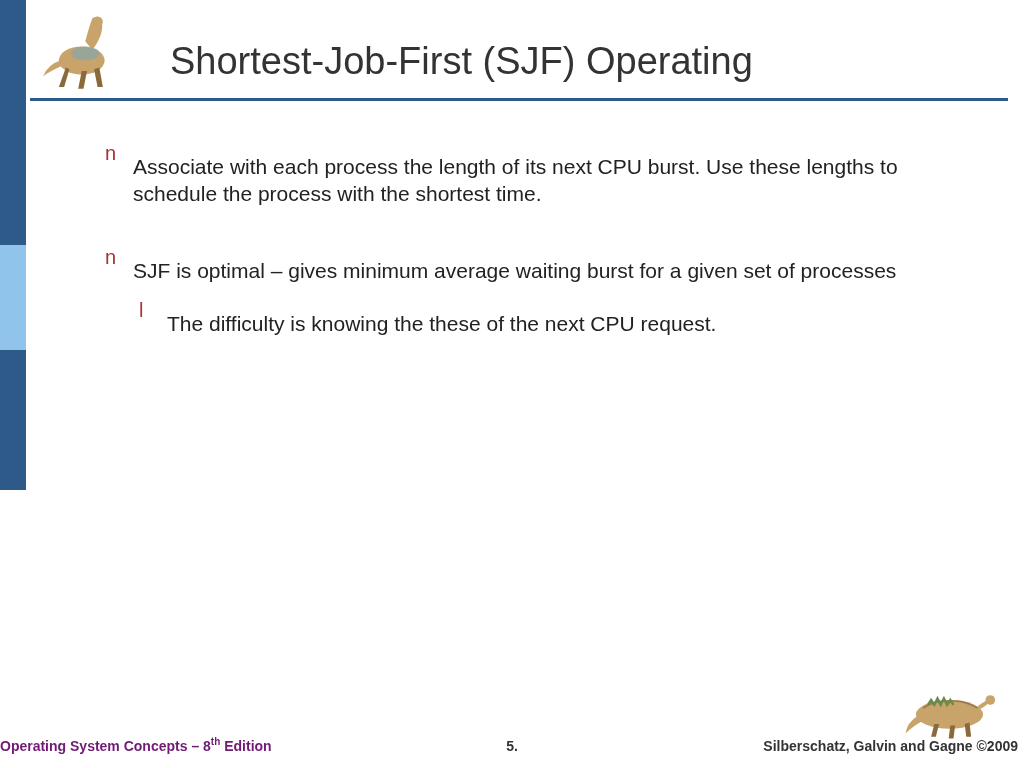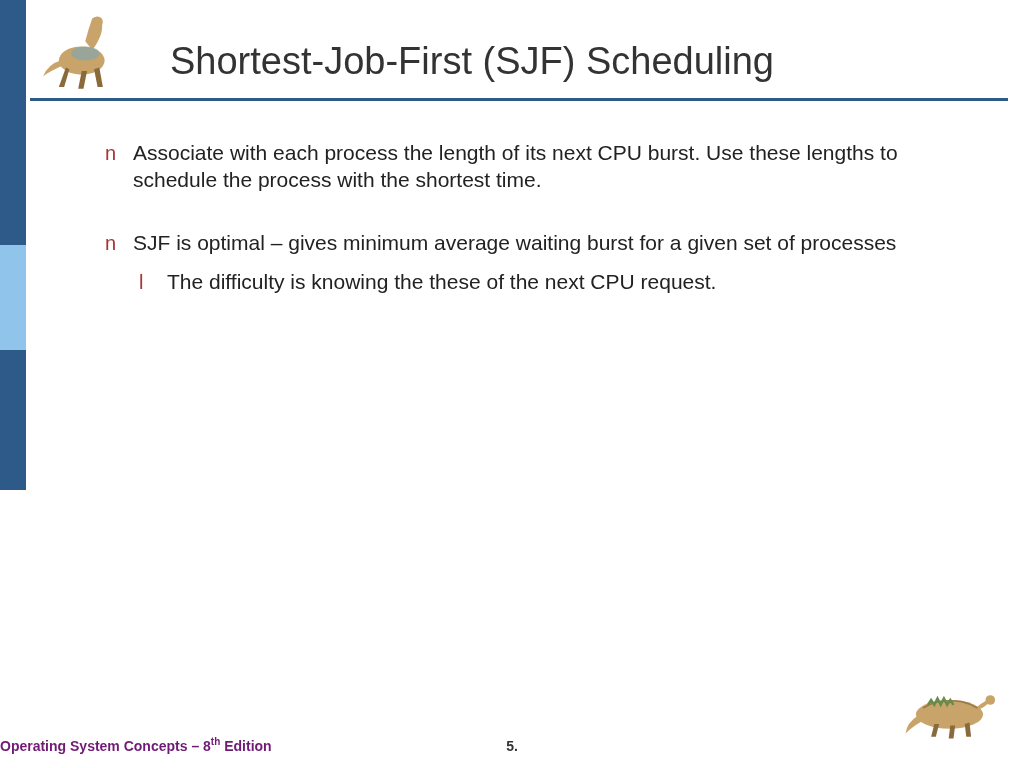--- a/index.html
+++ b/index.html
@@ -6,21 +6,21 @@
   html, body { width: 1024px; height: 768px; font-family: Arial, Helvetica, sans-serif; background: #fff; overflow: hidden; }
   .slide { position: relative; width: 1024px; height: 768px; background: #fff; }
   .left-band { position: absolute; left: 0; top: 0; width: 26px; height: 490px; background: #2e5a8a; }
   .left-band-light { position: absolute; left: 0; top: 245px; width: 26px; height: 105px; background: #90c4ea; }
   .dino-top { position: absolute; left: 36px; top: 6px; width: 95px; height: 88px; }
   .title { position: absolute; left: 170px; top: 40px; width: 820px; font-size: 38px; color: #333; font-family: Arial, sans-serif; }
   .title-underline { position: absolute; left: 30px; top: 98px; width: 978px; height: 3px; background: #2e5a8a; }
   .content { position: absolute; left: 105px; top: 140px; width: 860px; font-size: 21px; color: #222; line-height: 1.28; }
   .bullet-row { display: flex; align-items: flex-start; margin-bottom: 36px; }
   .bullet-mark { color: #a33; font-family: Arial; font-size: 20px; width: 28px; flex-shrink: 0; padding-top: 1px; }
-  .bullet-text { flex: 1; }
+  .bullet-text { flex: 1; margin-top: 14px; }
   .sub-row { display: flex; align-items: flex-start; margin-left: 34px; margin-top: 12px; }
   .sub-mark { color: #a33; font-family: Arial; font-size: 20px; width: 28px; flex-shrink: 0; padding-top: 1px; }
   .footer-left { position: absolute; left: 0; bottom: 14px; font-size: 14px; font-weight: bold; color: #701a75; }
   .footer-left sup { font-size: 10px; }
   .footer-center { position: absolute; left: 0; right: 0; bottom: 14px; text-align: center; font-size: 14px; font-weight: bold; color: #333; }
   .footer-right { position: absolute; right: 6px; bottom: 14px; font-size: 14px; font-weight: bold; color: #333; }
   .dino-bottom { position: absolute; right: 18px; bottom: 28px; width: 105px; height: 56px; }
 </style>
 </head>
 <body>
@@ -33,21 +33,21 @@
     <ellipse cx="48" cy="62" rx="26" ry="16" fill="#c9a46a"></ellipse>
     <path d="M60 50 Q75 30 70 15 Q66 10 60 14 Q56 25 52 40 Z" fill="#c9a46a"></path>
     <circle cx="66" cy="18" r="6" fill="#c9a46a"></circle>
     <path d="M30 70 L22 92 L28 92 L34 72 Z" fill="#8a6a3a"></path>
     <path d="M48 74 L44 94 L50 94 L54 74 Z" fill="#8a6a3a"></path>
     <path d="M62 72 L66 92 L72 92 L68 70 Z" fill="#8a6a3a"></path>
     <path d="M24 62 Q10 66 4 80 Q12 74 26 68 Z" fill="#c9a46a"></path>
     <ellipse cx="52" cy="54" rx="16" ry="8" fill="#7aa6b8" opacity="0.6"></ellipse>
   </svg>
 
-  <div class="title">Shortest-Job-First (SJF) Scheduling</div>
+  <div class="title">Shortest-Job-First (SJF) Operating</div>
   <div class="title-underline"></div>
 
   <div class="content">
     <div class="bullet-row">
       <div class="bullet-mark">n</div>
       <div class="bullet-text">Associate with each process the length of its next CPU burst.  Use these lengths to schedule the process with the shortest time.</div>
     </div>
     <div class="bullet-row" style="margin-bottom:10px;">
       <div class="bullet-mark">n</div>
       <div class="bullet-text">SJF is optimal – gives minimum average waiting burst for a given set of processes</div>
@@ -67,13 +67,14 @@
     <path d="M56 52 L54 68 L60 68 L62 52 Z" fill="#8a6a3a"></path>
     <path d="M74 50 L76 66 L82 66 L80 48 Z" fill="#8a6a3a"></path>
     <path d="M22 30 Q40 18 70 22 Q80 24 90 30" stroke="#9a7a4a" stroke-width="2" fill="none"></path>
     <path d="M28 26 L32 20 L36 26 L40 18 L44 26 L48 18 L52 26 L56 20 L60 26" stroke="#6a8a4a" stroke-width="3" fill="none"></path>
   </svg>
 
   <div class="footer-left">
     <span>Operating System Concepts – 8</span><sup>th</sup><span> Edition</span>
   </div>
   <div class="footer-center">5.</div>
+  <div class="footer-right">Silberschatz, Galvin and Gagne ©2009</div>
 </div>
 
 </body></html>

